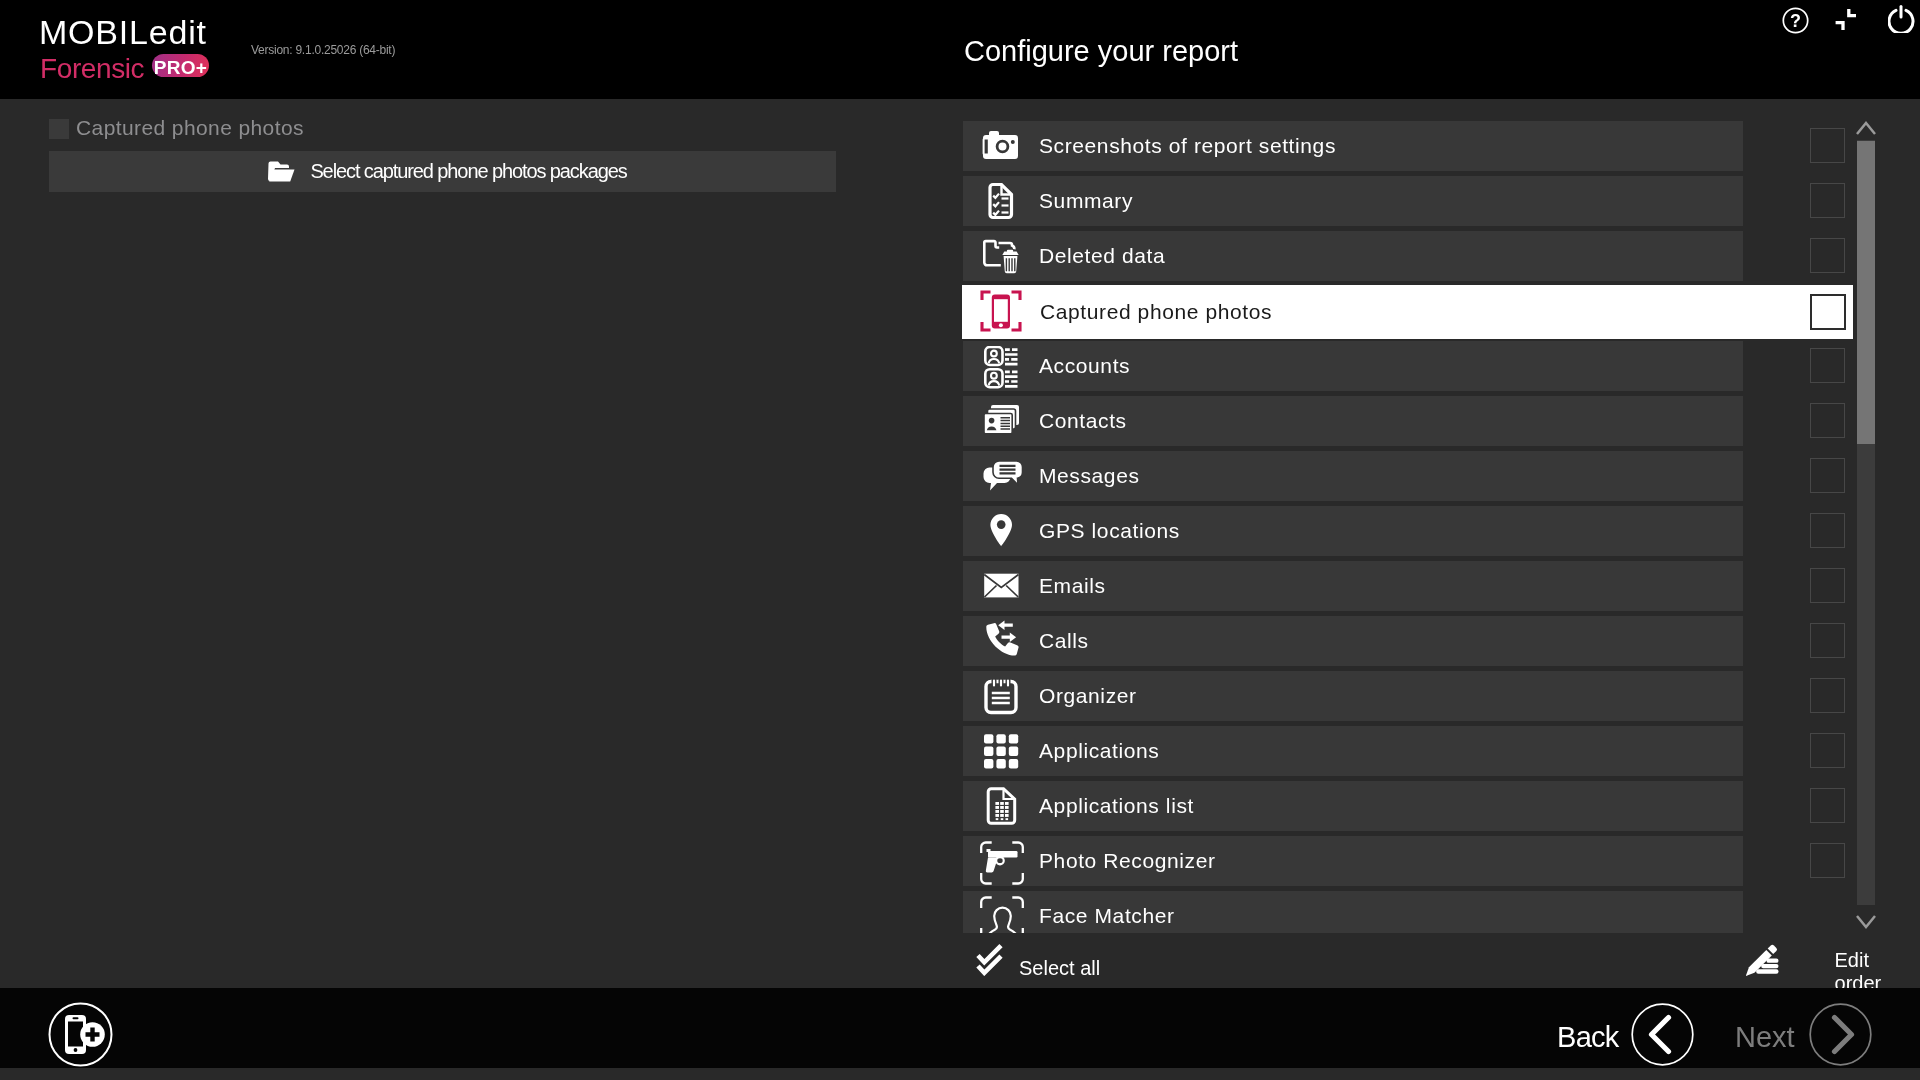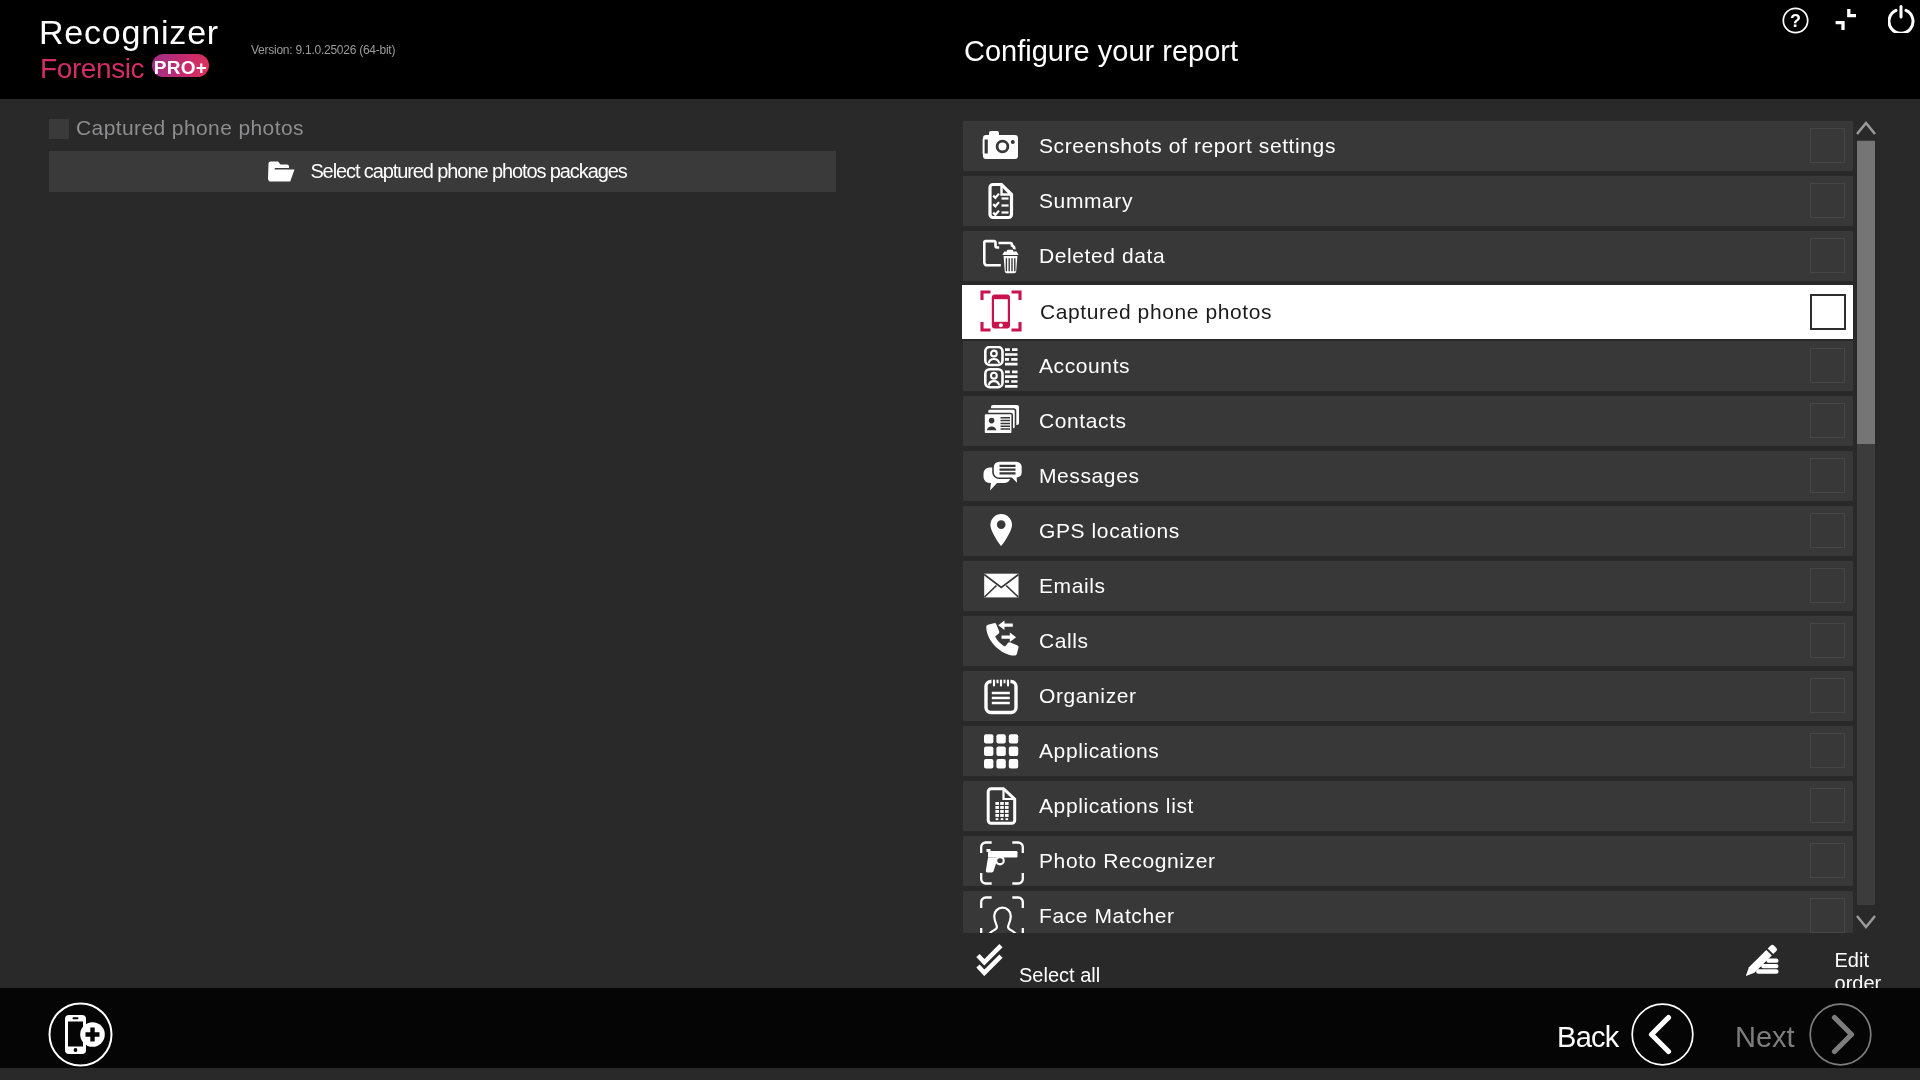--- a/index.html
+++ b/index.html
@@ -17,45 +17,45 @@
   #version { position:absolute; left:251px; top:43px; color:#9b9b9b; font-size:12px; letter-spacing:-0.25px; }
   #title { position:absolute; left:964px; top:35px; color:#fff; font-size:29px; }
   
   #lchk { position:absolute; left:49px; top:119px; width:20px; height:20px; background:#3a3a3a; }
   #llabel { position:absolute; left:76px; top:116px; color:#8e8e90; font-size:21px; letter-spacing:0.4px; }
   #selbar { position:absolute; left:49px; top:151px; width:787px; height:41px; background:#3a3a3a;
     display:flex; align-items:center; justify-content:center; color:#fff; font-size:20px;
     letter-spacing:-1.1px; padding-left:10px; }
   #selbar svg { margin-right:15px; }
   
-  .row { position:absolute; left:963px; width:890px; height:50px; background:#383838; }
+  .row { position:absolute; left:963px; width:780px; height:50px; background:#383838; }
   .row .txt { position:absolute; left:76px; top:0; height:50px; line-height:50px; color:#fff; font-size:21px; letter-spacing:0.6px; }
   .row .cb { position:absolute; left:847px; top:7px; width:35px; height:35px; border:1px solid #474747; }
   .row svg.ic { position:absolute; }
   #selrow { position:absolute; left:962px; top:285px; width:891px; height:54px; background:#fff; }
   #selrow .txt { position:absolute; left:78px; top:0; height:54px; line-height:54px; color:#1a1a1a; font-size:21px; letter-spacing:0.6px; }
   #selrow .cb { position:absolute; left:848px; top:9px; width:36px; height:36px; border:2px solid #2d2d2d; background:#fff; }
   #selrow svg.ic { position:absolute; }
   
   #sb-track { position:absolute; left:1857px; top:140px; width:18px; height:765px; background:#3c3c3c; }
   #sb-thumb { position:absolute; left:0; top:1px; width:18px; height:303px; background:#757575; }
   
   #selectall { position:absolute; left:976px; top:944px; display:flex; color:#fff; font-size:20px; }
   #editorder { position:absolute; left:1745px; top:943px; display:flex; color:#fff; font-size:20px;gap:44px; }
-  #selectall span { margin-top:20px; } #editorder span { margin-top:6px; }
+  #selectall span { margin-top:13px; } #editorder span { margin-top:6px; }
   
   #footer { position:absolute; left:0; top:988px; width:1920px; height:80px; background:#050505; }
   #back { position:absolute; left:1557px; top:33px; color:#fff; font-size:29px; letter-spacing:-0.7px; }
   #next { position:absolute; left:1735px; top:33px; color:#7d7d7d; font-size:29px; }
 </style>
 </head>
 <body>
 <div id="page">
   <div id="header">
-    <div id="logo1">Recognizer</div>
+    <div id="logo1">MOBILedit</div>
     <div id="logo2">Forensic</div>
     <div id="probadge">PRO+</div>
     <div id="version">Version: 9.1.0.25026 (64-bit)</div>
     <div id="title">Configure your report</div>
     <svg class="abs" style="left:1782px;top:7px" width="27" height="27" viewBox="0 0 27 27">
       <circle cx="13.5" cy="13.5" r="12.2" fill="none" stroke="#fff" stroke-width="1.7"></circle>
       <text x="13.5" y="20" font-size="18" font-weight="bold" fill="#fff" text-anchor="middle" font-family="Liberation Sans">?</text>
     </svg>
     <svg class="abs" style="left:1834px;top:6px" width="24" height="26" viewBox="0 0 24 26">
       <path d="M14.8 3 V9.7 H22" fill="none" stroke="#fff" stroke-width="3.3"></path>

